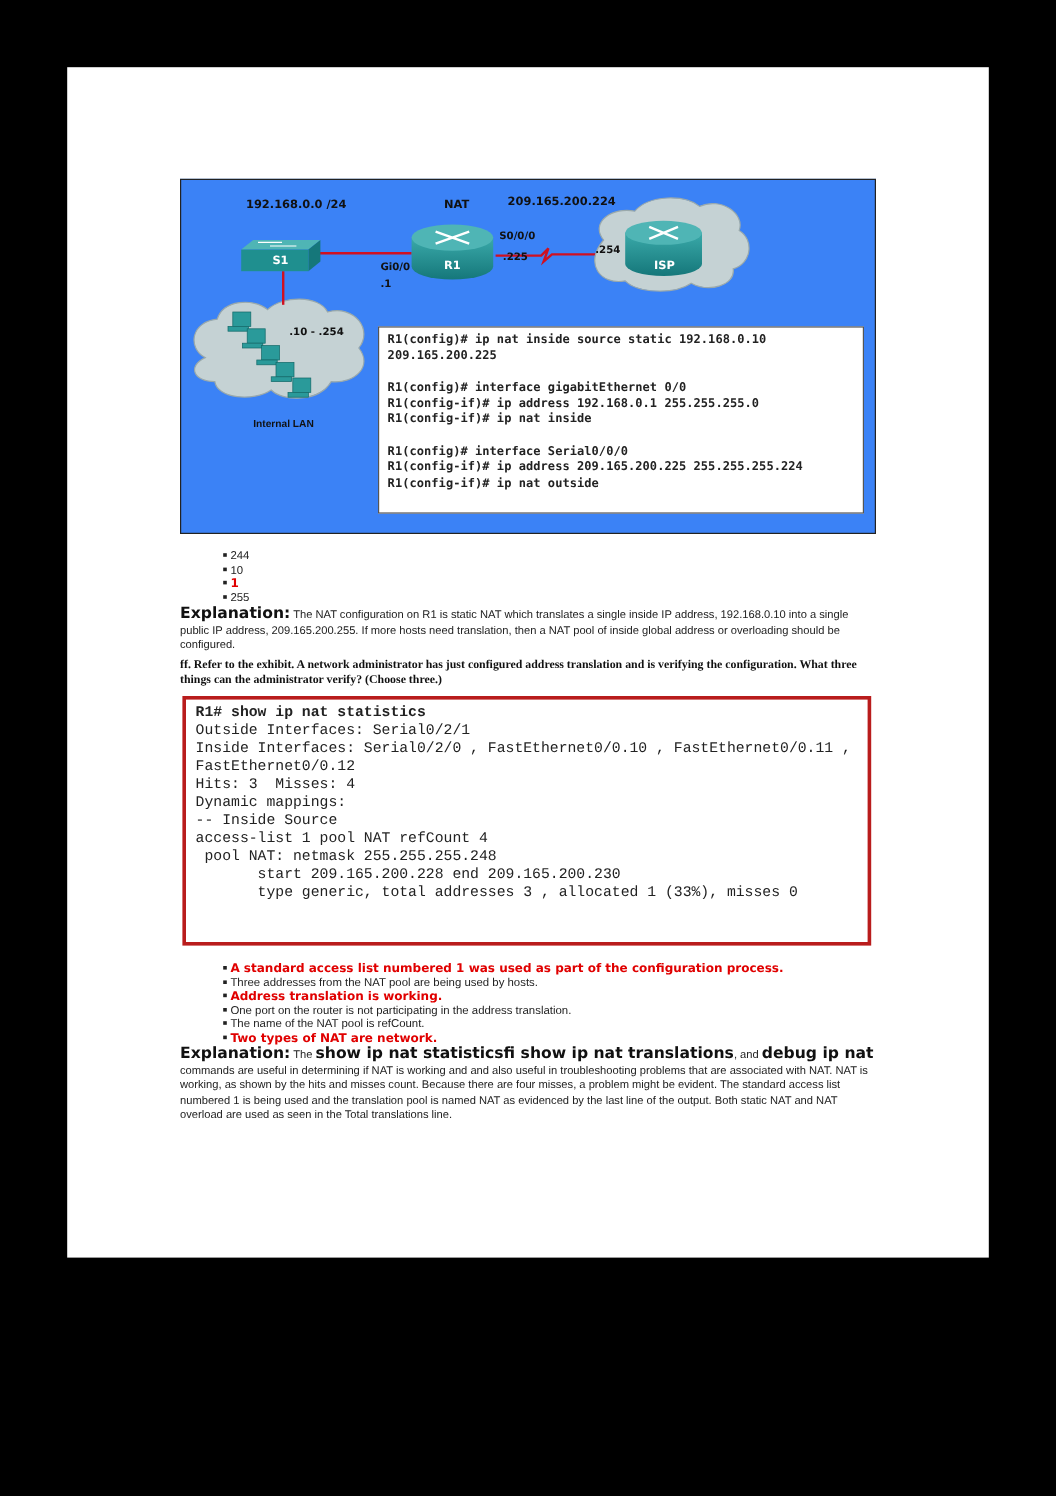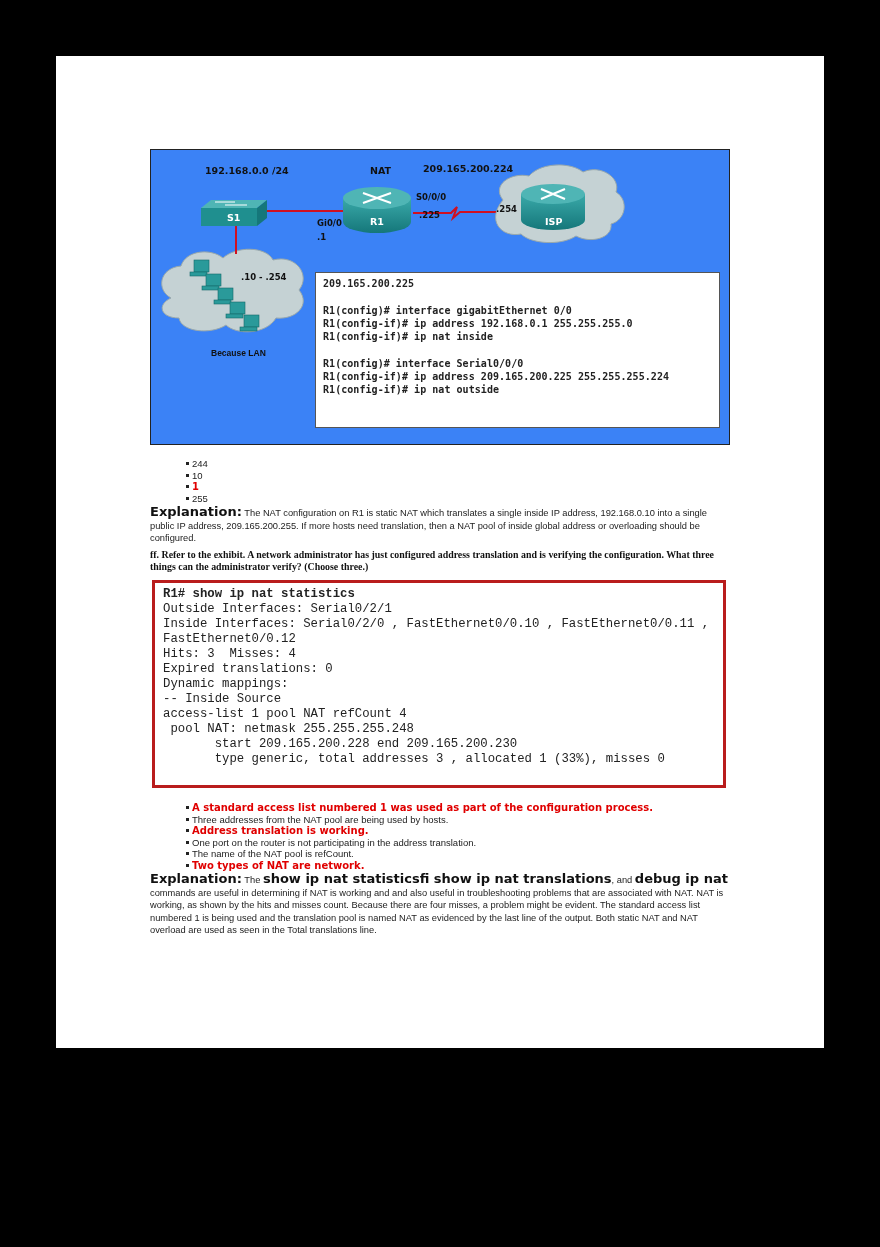--- a/index.html
+++ b/index.html
@@ -85,23 +85,24 @@
   <span class="lbl" style="left:272px;top:13px;">209.165.200.224</span>
   <span class="lbl" style="left:76px;top:62px;color:#fff;">S1</span>
   <span class="lbl" style="left:219px;top:66px;color:#fff;">R1</span>
   <span class="lbl" style="left:394px;top:66px;color:#fff;">ISP</span>
   <span class="lbl sm" style="left:166px;top:68px;">Gi0/0</span>
   <span class="lbl sm" style="left:166px;top:82px;">.1</span>
   <span class="lbl sm" style="left:265px;top:42px;">S0/0/0</span>
   <span class="lbl sm" style="left:268px;top:60px;">.225</span>
   <span class="lbl sm" style="left:345px;top:54px;">.254</span>
   <span class="lbl sm" style="left:90px;top:122px;">.10 - .254</span>
-  <span class="lbl sm" style="left:60px;top:198px;font-family:'Liberation Sans',sans-serif;">Because LAN</span>
+  <span class="lbl sm" style="left:60px;top:198px;font-family:'Liberation Sans',sans-serif;">Internal LAN</span>
 
   <div class="config-box">
+    <div class="mono">R1(config)# ip nat inside source static 192.168.0.10</div>
     <div class="mono">209.165.200.225</div>
     <div class="mono blank"></div>
     <div class="mono">R1(config)# interface gigabitEthernet 0/0</div>
     <div class="mono">R1(config-if)# ip address 192.168.0.1 255.255.255.0</div>
     <div class="mono">R1(config-if)# ip nat inside</div>
     <div class="mono blank"></div>
     <div class="mono">R1(config)# interface Serial0/0/0</div>
     <div class="mono">R1(config-if)# ip address 209.165.200.225 255.255.255.224</div>
     <div class="mono">R1(config-if)# ip nat outside</div>
   </div>
@@ -119,21 +120,20 @@
 </div>
 
 <div class="question">ff. Refer to the exhibit. A network administrator has just configured address translation and is verifying the configuration. What three things can the administrator verify? (Choose three.)</div>
 
 <div class="exhibit2">
   <div class="mono first">R1# show ip nat statistics</div>
   <div class="mono">Outside Interfaces: Serial0/2/1</div>
   <div class="mono">Inside Interfaces: Serial0/2/0 , FastEthernet0/0.10 , FastEthernet0/0.11 ,</div>
   <div class="mono">FastEthernet0/0.12</div>
   <div class="mono">Hits: 3  Misses: 4</div>
-  <div class="mono">Expired translations: 0</div>
   <div class="mono">Dynamic mappings:</div>
   <div class="mono">-- Inside Source</div>
   <div class="mono">access-list 1 pool NAT refCount 4</div>
   <div class="mono"> pool NAT: netmask 255.255.255.248</div>
   <div class="mono">       start 209.165.200.228 end 209.165.200.230</div>
   <div class="mono">       type generic, total addresses 3 , allocated 1 (33%), misses 0</div>
 </div>
 
 <ul class="opts" style="top:802px;">
   <li class="correct"><span class="b"></span><span>A standard access list numbered 1 was used as part of the configuration process.</span></li>

